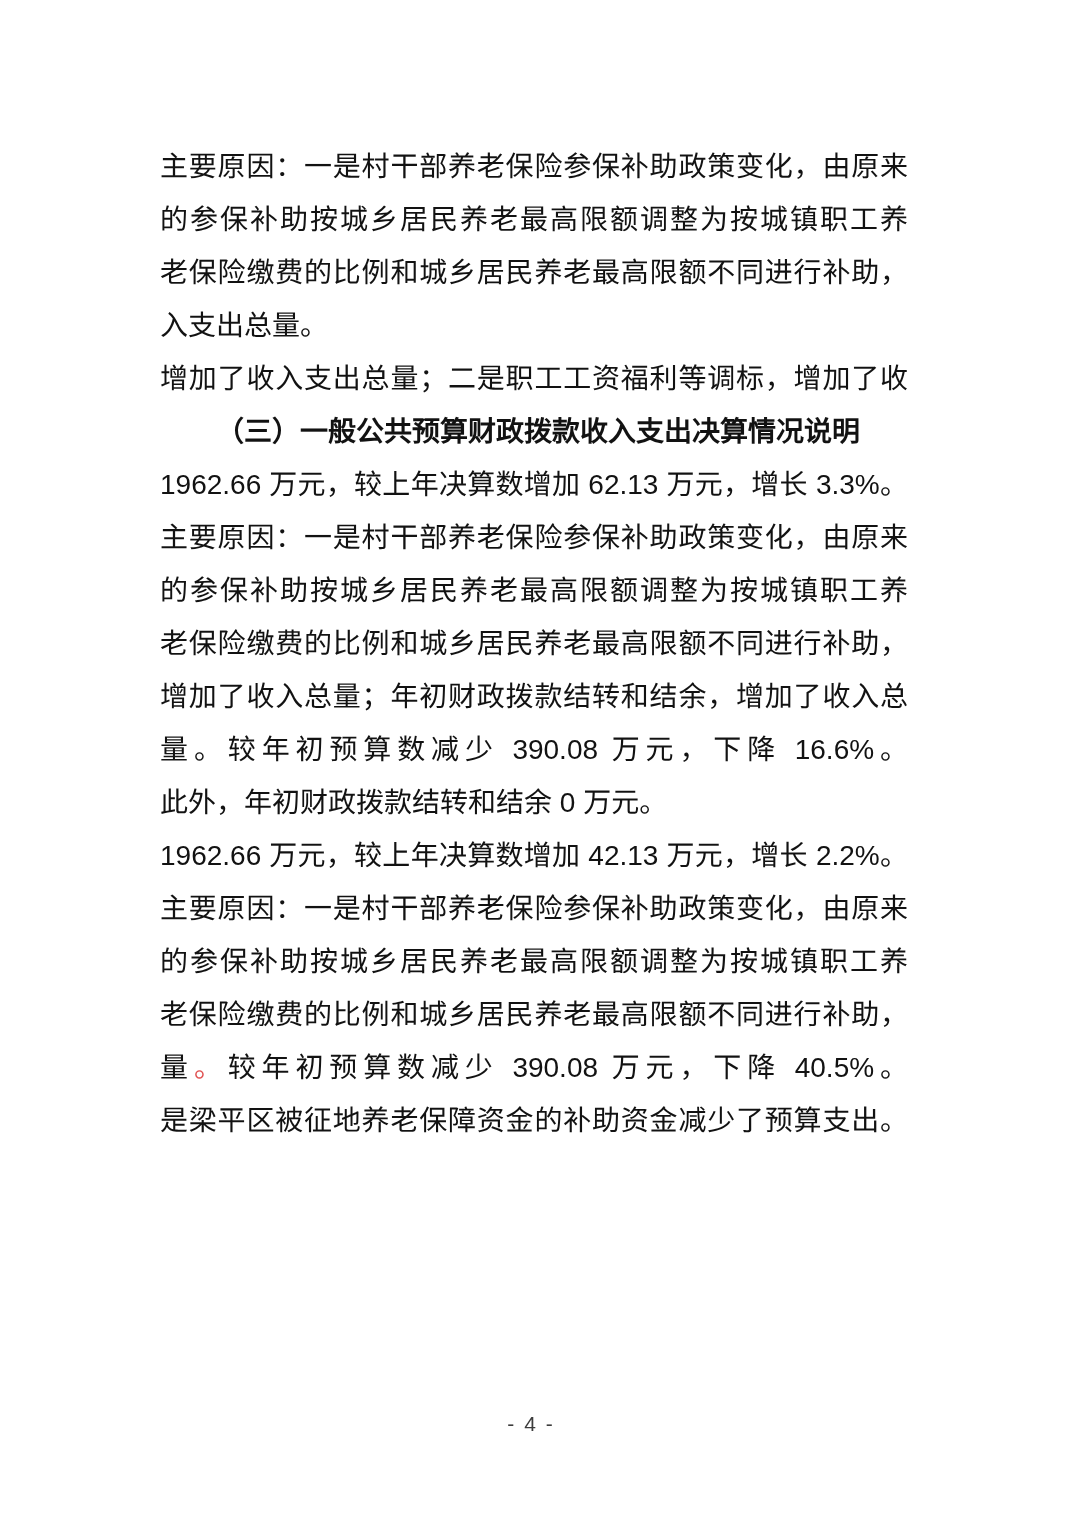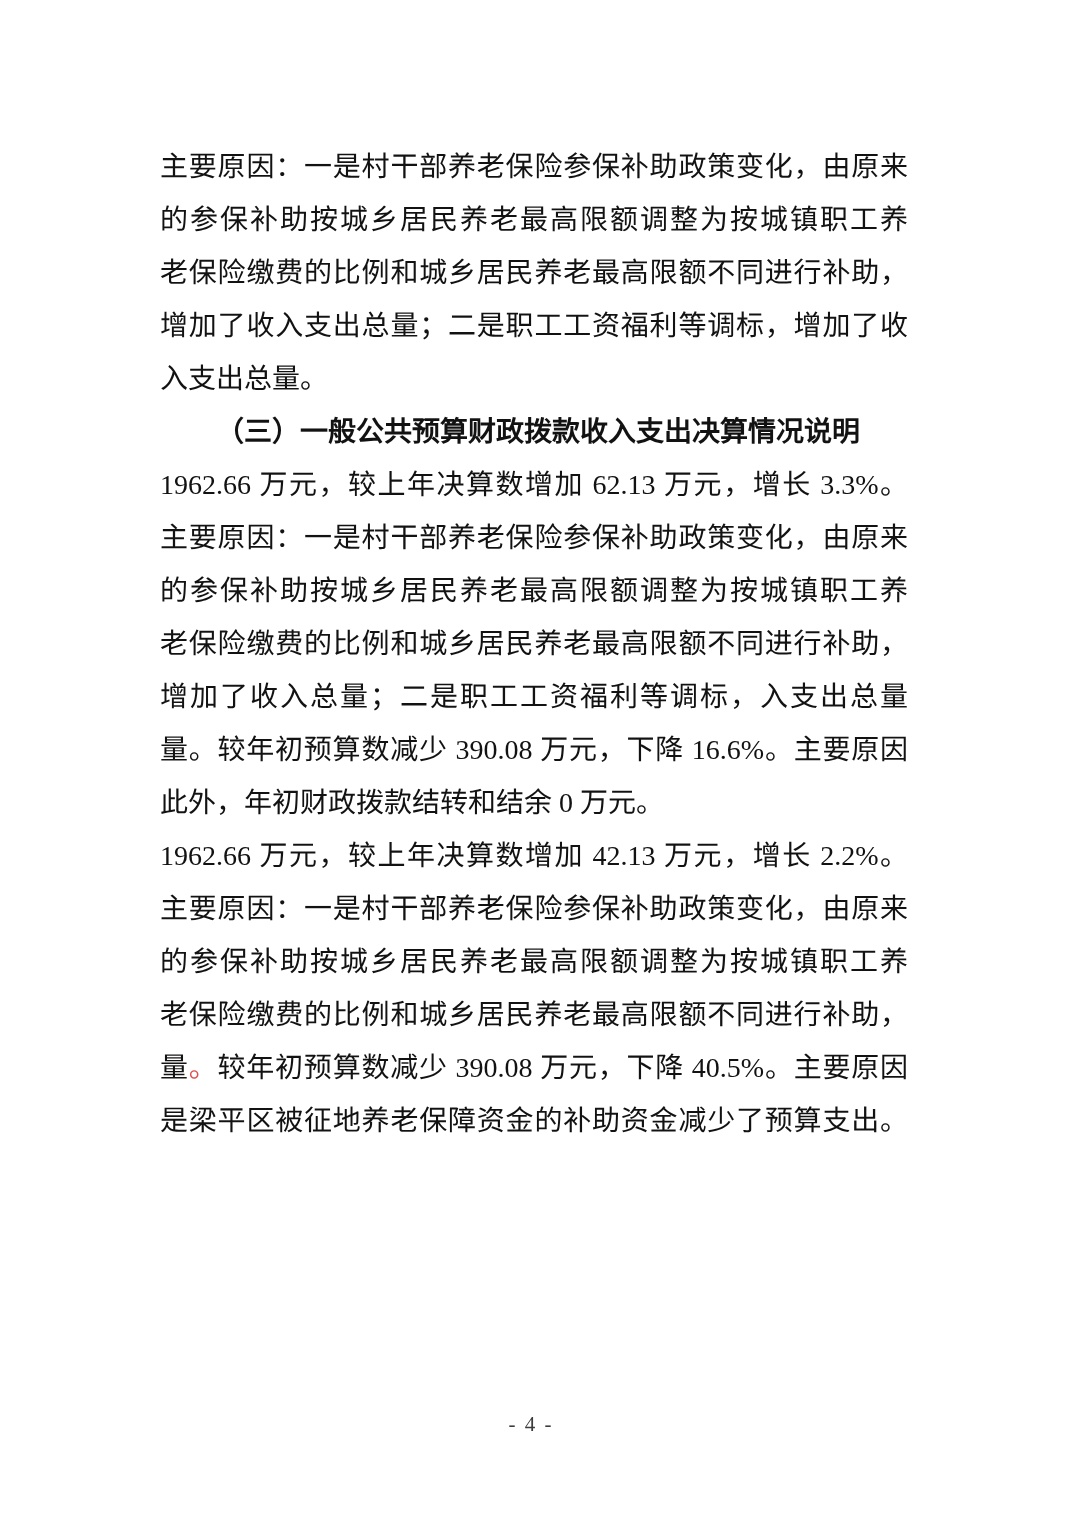--- a/index.html
+++ b/index.html
@@ -5,21 +5,21 @@
   html, body {
     margin: 0;
     padding: 0;
     background: #ffffff;
   }
   .page {
     position: relative;
     width: 1062px;
     height: 1520px;
     background: #ffffff;
-    font-family: Liberation Serif, serif;
+    font-family: Liberation Sans, sans-serif;
     color: #121212;
     overflow: hidden;
   }
   .content {
     position: absolute;
     left: 160px;
     top: 140px;
     width: 748px;
   }
   .line {
@@ -55,32 +55,32 @@
 </style>
 </head>
 <body>
 
 <div class="page">
   <div class="content">
       <div>
         <div class="line just"><span>主要原因：一是村干部养老保险参保补助政策变化，由原来</span></div>
         <div class="line just"><span>的参保补助按城乡居民养老最高限额调整为按城镇职工养</span></div>
         <div class="line just"><span>老保险缴费的比例和城乡居民养老最高限额不同进行补助，</span></div>
+        <div class="line"><span>入支出总量。</span></div>
         <div class="line just"><span>增加了收入支出总量；二是职工工资福利等调标，增加了收</span></div>
-        <div class="line"><span>入支出总量。</span></div>
       </div>
       <div>
         <div class="line indent"><span class="b">（三）一般公共预算财政拨款收入支出决算情况说明</span></div>
       </div>
       <div>
         <div class="line just"><span>1962.66 万元，较上年决算数增加 62.13 万元，增长 3.3%。</span></div>
         <div class="line just"><span>主要原因：一是村干部养老保险参保补助政策变化，由原来</span></div>
         <div class="line just"><span>的参保补助按城乡居民养老最高限额调整为按城镇职工养</span></div>
         <div class="line just"><span>老保险缴费的比例和城乡居民养老最高限额不同进行补助，</span></div>
-        <div class="line just"><span>增加了收入总量；二是职工工资福利等调标，入支出总量</span></div>
+        <div class="line just"><span>增加了收入总量；年初财政拨款结转和结余，增加了收入总</span></div>
         <div class="line just"><span>量。较年初预算数减少 390.08 万元，下降 16.6%。主要原因</span></div>
         <div class="line"><span>此外，年初财政拨款结转和结余 0 万元。</span></div>
       </div>
       <div>
         <div class="line just"><span>1962.66 万元，较上年决算数增加 42.13 万元，增长 2.2%。</span></div>
         <div class="line just"><span>主要原因：一是村干部养老保险参保补助政策变化，由原来</span></div>
         <div class="line just"><span>的参保补助按城乡居民养老最高限额调整为按城镇职工养</span></div>
         <div class="line just"><span>老保险缴费的比例和城乡居民养老最高限额不同进行补助，</span></div>
         <div class="line just"><span>量</span><span style="color: rgb(224, 79, 79);">。</span><span>较年初预算数减少 390.08 万元，下降 40.5%。主要原因</span></div>
         <div class="line just"><span>是梁平区被征地养老保障资金的补助资金减少了预算支出。</span></div>

